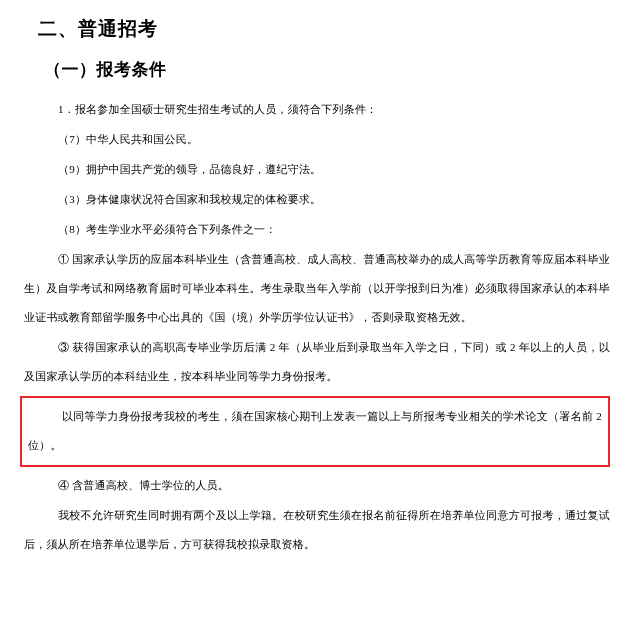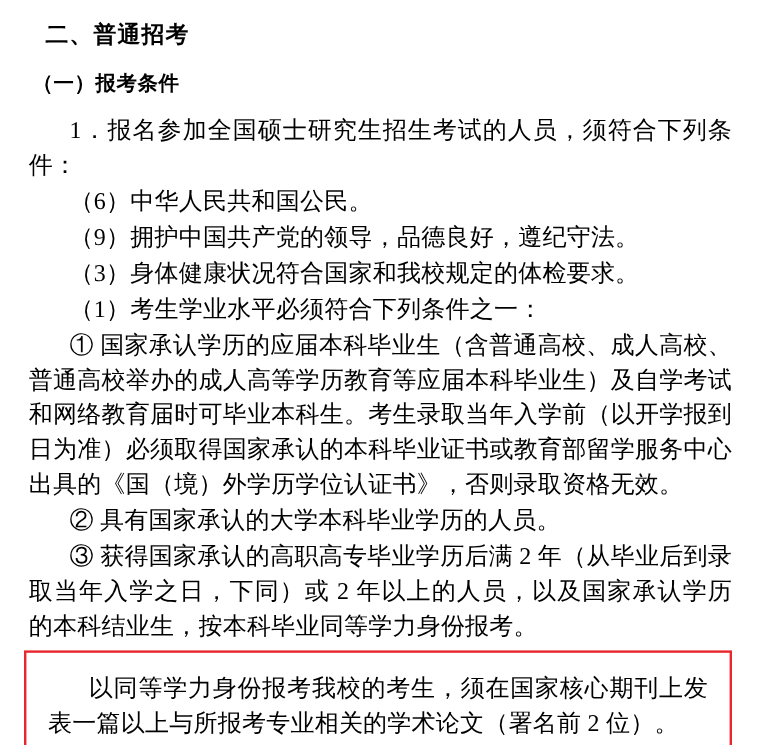--- a/index.html
+++ b/index.html
@@ -28,57 +28,56 @@
     font-weight: bold;
     font-size: 19px;
     letter-spacing: 1px;
     margin: 6px 0 16px 14px;
   }
   .h-sub {
     font-family: "DejaVu Sans", "Liberation Sans", sans-serif;
     font-weight: bold;
     font-size: 17px;
     letter-spacing: 0.5px;
-    margin: 0 0 14px 3px;
+    margin: 0 0 14px 20px;
   }
   p.para {
-    font-size: 20px;
+    font-size: 11px;
     line-height: 29px;
     margin: 0 0 1px 0;
     text-align: justify;
     text-justify: inter-ideograph;
     letter-spacing: 0.2px;
   }
   .indent1 { text-indent: 34px; }
   .indent2 { text-indent: 34px; }
   .highlight-box {
     border: 2px solid #e8262b;
     padding: 4px 6px 5px 6px;
     margin: 5px 0 4px -4px;
     box-sizing: border-box;
   }
-  .highlight-box p.para { margin: 12px; }
+  .highlight-box p.para { margin: 0; }
   .tight { margin-bottom: 0; }
 </style>
 </head>
 <body>
 
 <div class="page">
 
   <div class="h-section">二、普通招考</div>
 
   <div class="h-sub">（一）报考条件</div>
 
   <p class="para indent1">1．报名参加全国硕士研究生招生考试的人员，须符合下列条件：</p>
-  <p class="para indent1">（6）中华人民共和国公民。</p>
+  <p class="para indent1">（7）中华人民共和国公民。</p>
   <p class="para indent1">（9）拥护中国共产党的领导，品德良好，遵纪守法。</p>
   <p class="para indent1">（3）身体健康状况符合国家和我校规定的体检要求。</p>
-  <p class="para indent1">（1）考生学业水平必须符合下列条件之一：</p>
+  <p class="para indent1">（8）考生学业水平必须符合下列条件之一：</p>
   <p class="para indent2">① 国家承认学历的应届本科毕业生（含普通高校、成人高校、普通高校举办的成人高等学历教育等应届本科毕业生）及自学考试和网络教育届时可毕业本科生。考生录取当年入学前（以开学报到日为准）必须取得国家承认的本科毕业证书或教育部留学服务中心出具的《国（境）外学历学位认证书》，否则录取资格无效。</p>
-  <p class="para indent2">② 具有国家承认的大学本科毕业学历的人员。</p>
   <p class="para indent2 tight">③ 获得国家承认的高职高专毕业学历后满 2 年（从毕业后到录取当年入学之日，下同）或 2 年以上的人员，以及国家承认学历的本科结业生，按本科毕业同等学力身份报考。</p>
 
   <div class="highlight-box" style="border-color: rgb(232, 38, 43);">
     <p class="para indent2">以同等学力身份报考我校的考生，须在国家核心期刊上发表一篇以上与所报考专业相关的学术论文（署名前 2 位）。</p>
   </div>
 
   <p class="para indent2">④ 含普通高校、博士学位的人员。</p>
   <p class="para indent1">我校不允许研究生同时拥有两个及以上学籍。在校研究生须在报名前征得所在培养单位同意方可报考，通过复试后，须从所在培养单位退学后，方可获得我校拟录取资格。</p>
 
 </div>

